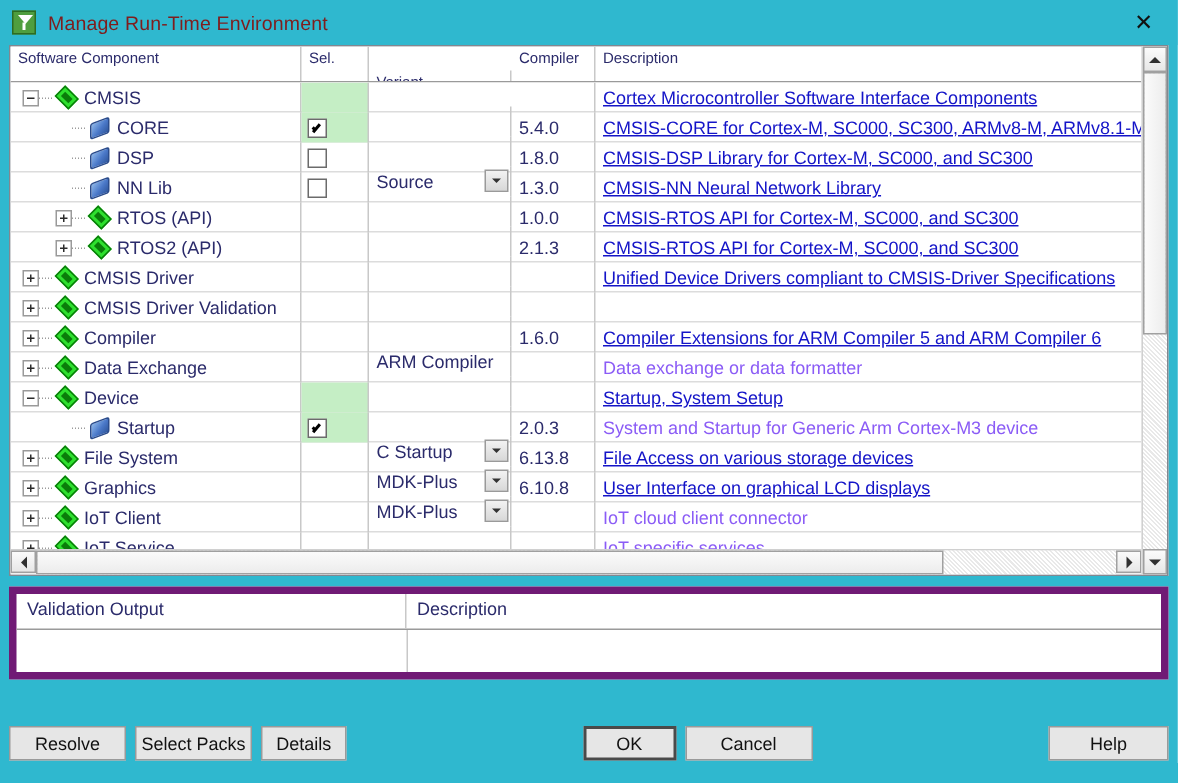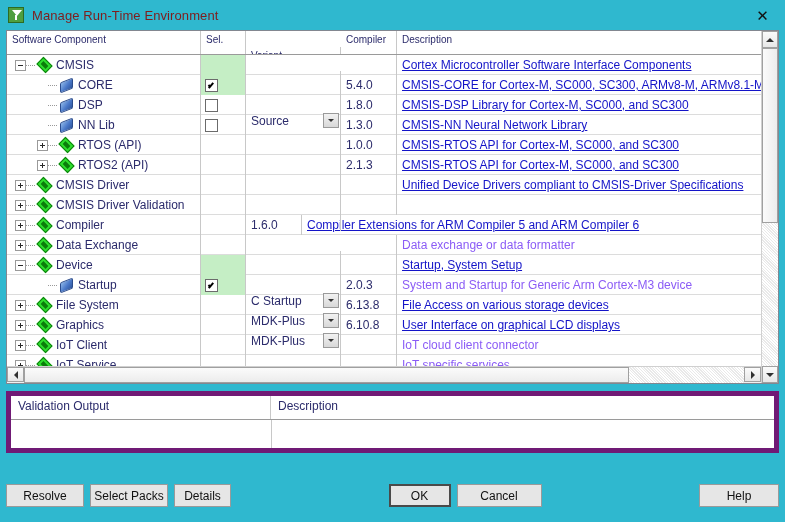--- a/index.html
+++ b/index.html
@@ -438,20 +438,23 @@
                 <div class="cell comp c-comp">
                   <div class="tree">
                     <span class="indent" style="width: 8px;"></span>
                     <span class="expander plus"></span>
                     <span class="dots"></span>
                     <span class="ico green"></span>
                     <span class="tlabel">Compiler</span>
                   </div>
                 </div>
                 <div class="cell sel c-sel"></div>
+                <div class="cell var c-var">
+                  <span class="vtext">ARM Compiler</span>
+                </div>
                 <div class="cell ver c-ver">1.6.0</div>
                 <div class="cell desc c-desc">
                   <span class="dlink">Compiler Extensions for ARM Compiler 5 and ARM Compiler 6</span>
                 </div>
               </div>
               <div class="row">
                 <div class="cell comp c-comp">
                   <div class="tree">
                     <span class="indent" style="width: 8px;"></span>
                     <span class="expander plus"></span>

